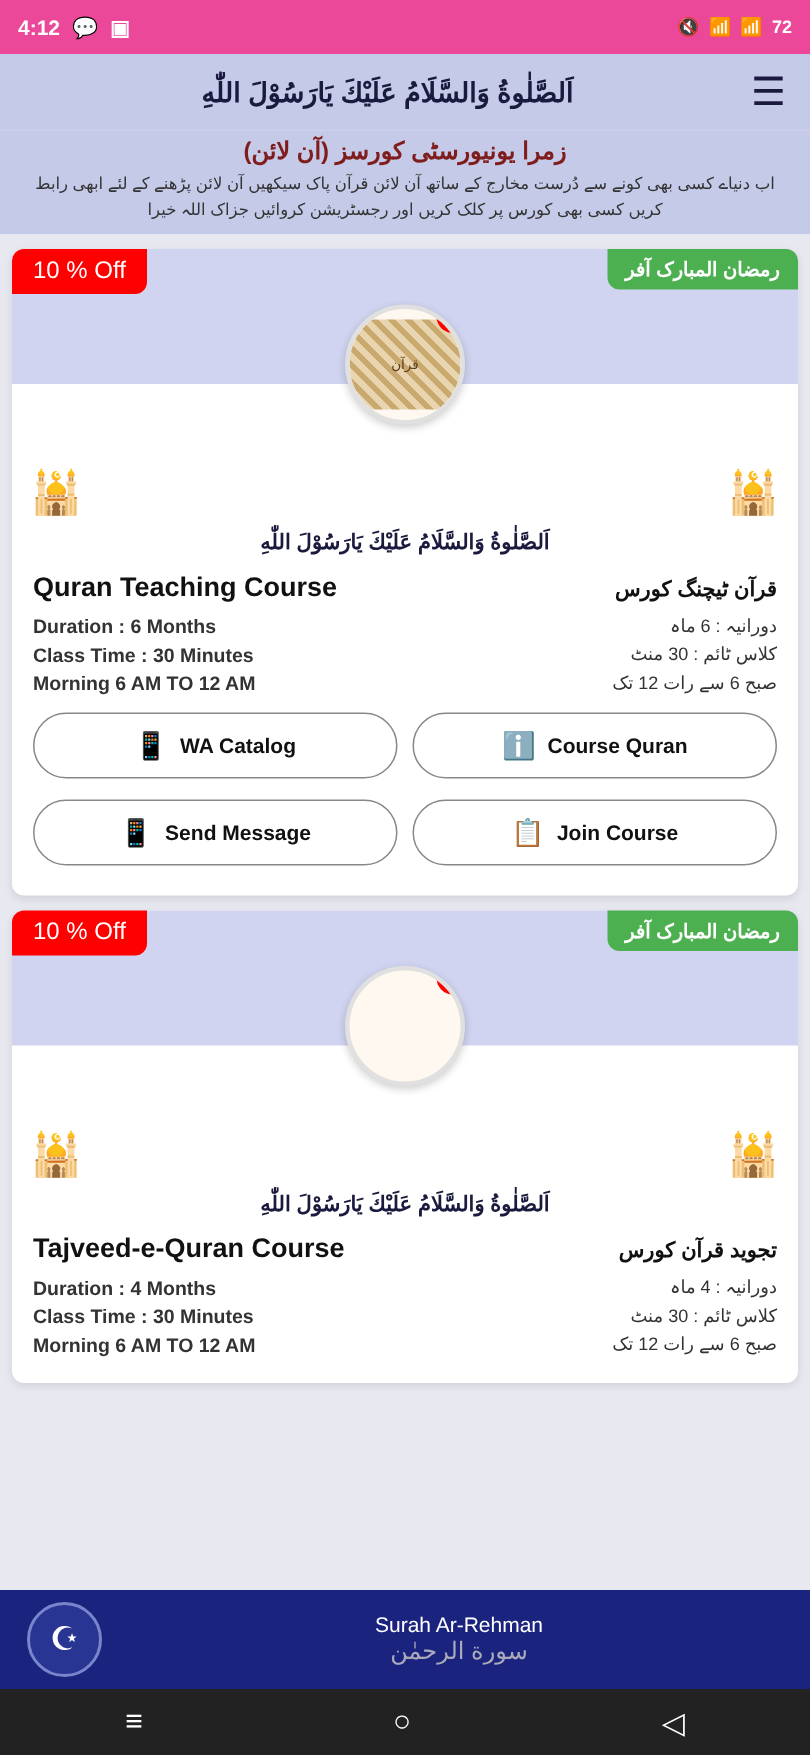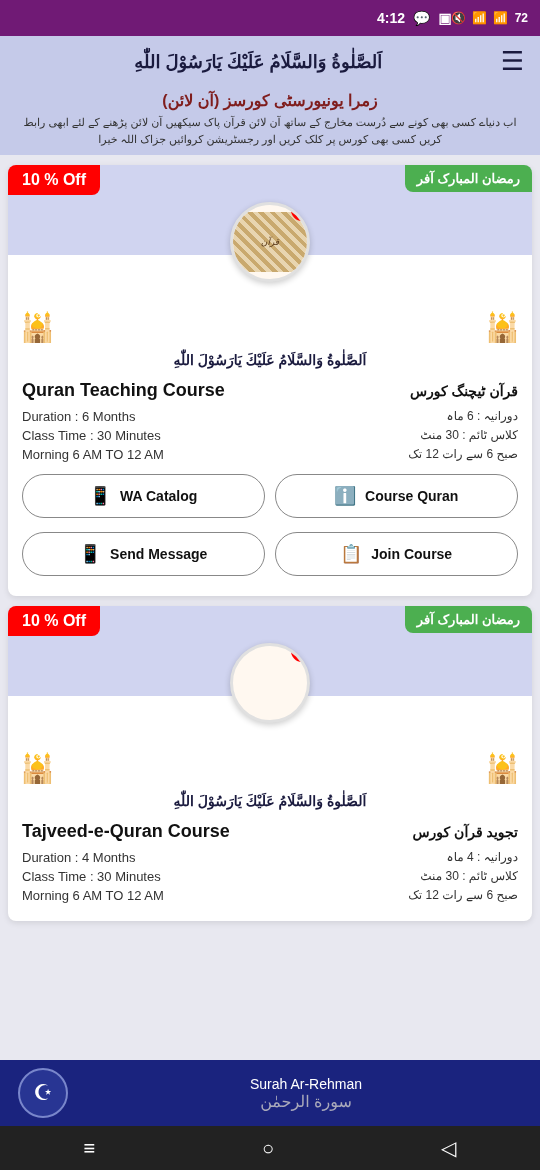--- a/index.html
+++ b/index.html
@@ -8,29 +8,30 @@
       width: 540px;
       min-height: 1170px;
       font-family: Arial, sans-serif;
       background: #e8e8f0;
       position: relative;
       overflow-x: hidden;
     }
 
     
     .status-bar {
-      background: #701a75;
-      color: white;
-      display: flex;
-      justify-content: flex-end;
+      background: #ec4899;
+      color: white;
+      display: flex;
+      justify-content: space-between;
       align-items: center;
       padding: 6px 12px;
       height: 36px;
       font-size: 14px;
       font-weight: bold;
+      gap: 16px;
     }
     .status-left { display: flex; align-items: center; gap: 8px; }
     .status-right { display: flex; align-items: center; gap: 6px; font-size: 12px; }
 
     
     .header {
       background: #c5cae9;
       padding: 10px 16px;
       display: flex;
       justify-content: space-between;
@@ -91,21 +92,21 @@
       justify-content: center;
     }
 
     .badge-off {
       position: absolute;
       top: 0;
       left: 0;
       background: red;
       color: white;
       font-size: 16px;
-      font-weight: bold;
+      font-weight: normal;
       padding: 6px 14px;
       border-radius: 8px 0 8px 0;
     }
 
     .badge-ramadan {
       position: absolute;
       top: 0;
       right: 0;
       background: #4caf50;
       color: white;
@@ -193,20 +194,21 @@
 
     .card-info-row {
       display: flex;
       justify-content: space-between;
       padding: 2px 14px;
     }
 
     .card-info-en {
       font-size: 13px;
       color: #333;
+      font-weight: bold;
     }
 
     .card-info-ur {
       font-size: 12px;
       direction: rtl;
       color: #333;
     }
 
     .card-buttons {
       display: flex;
@@ -319,21 +321,20 @@
         #c9a96e 4px,
         #c9a96e 8px
       );
       border-radius: 4px;
       display: flex;
       align-items: center;
       justify-content: center;
       font-size: 9px;
       color: #5a3a1a;
       text-align: center;
-      font-style: italic;
     }
 
   </style>
 </head>
 <body>
 
 <div class="status-bar">
   <div class="status-left">
     <span>4:12</span>
     <span>💬</span>

